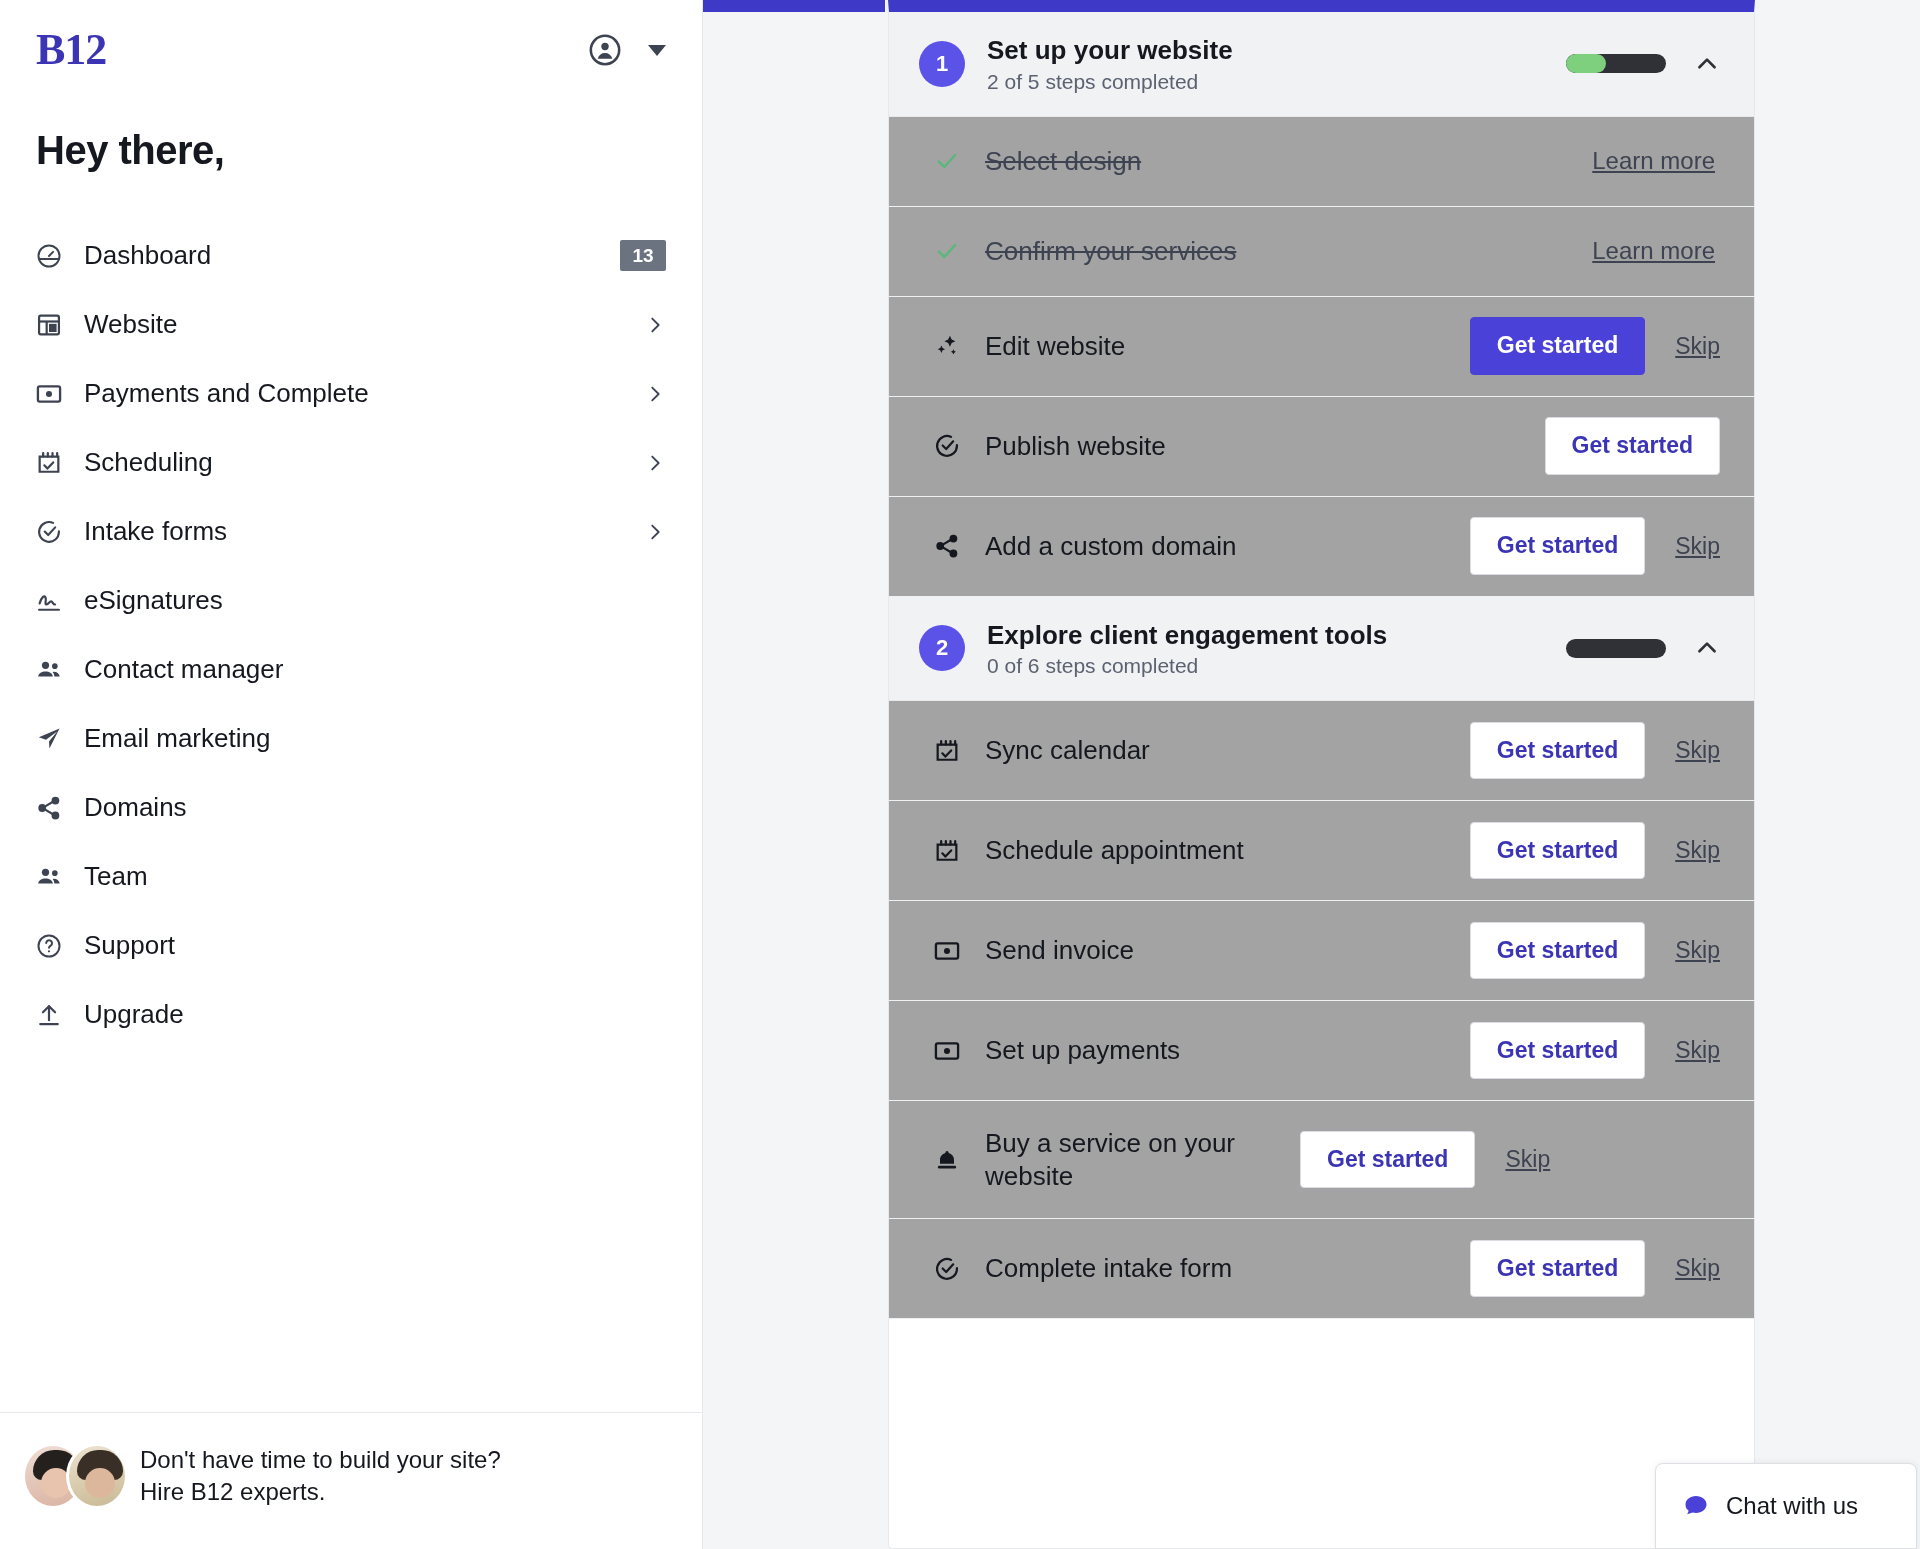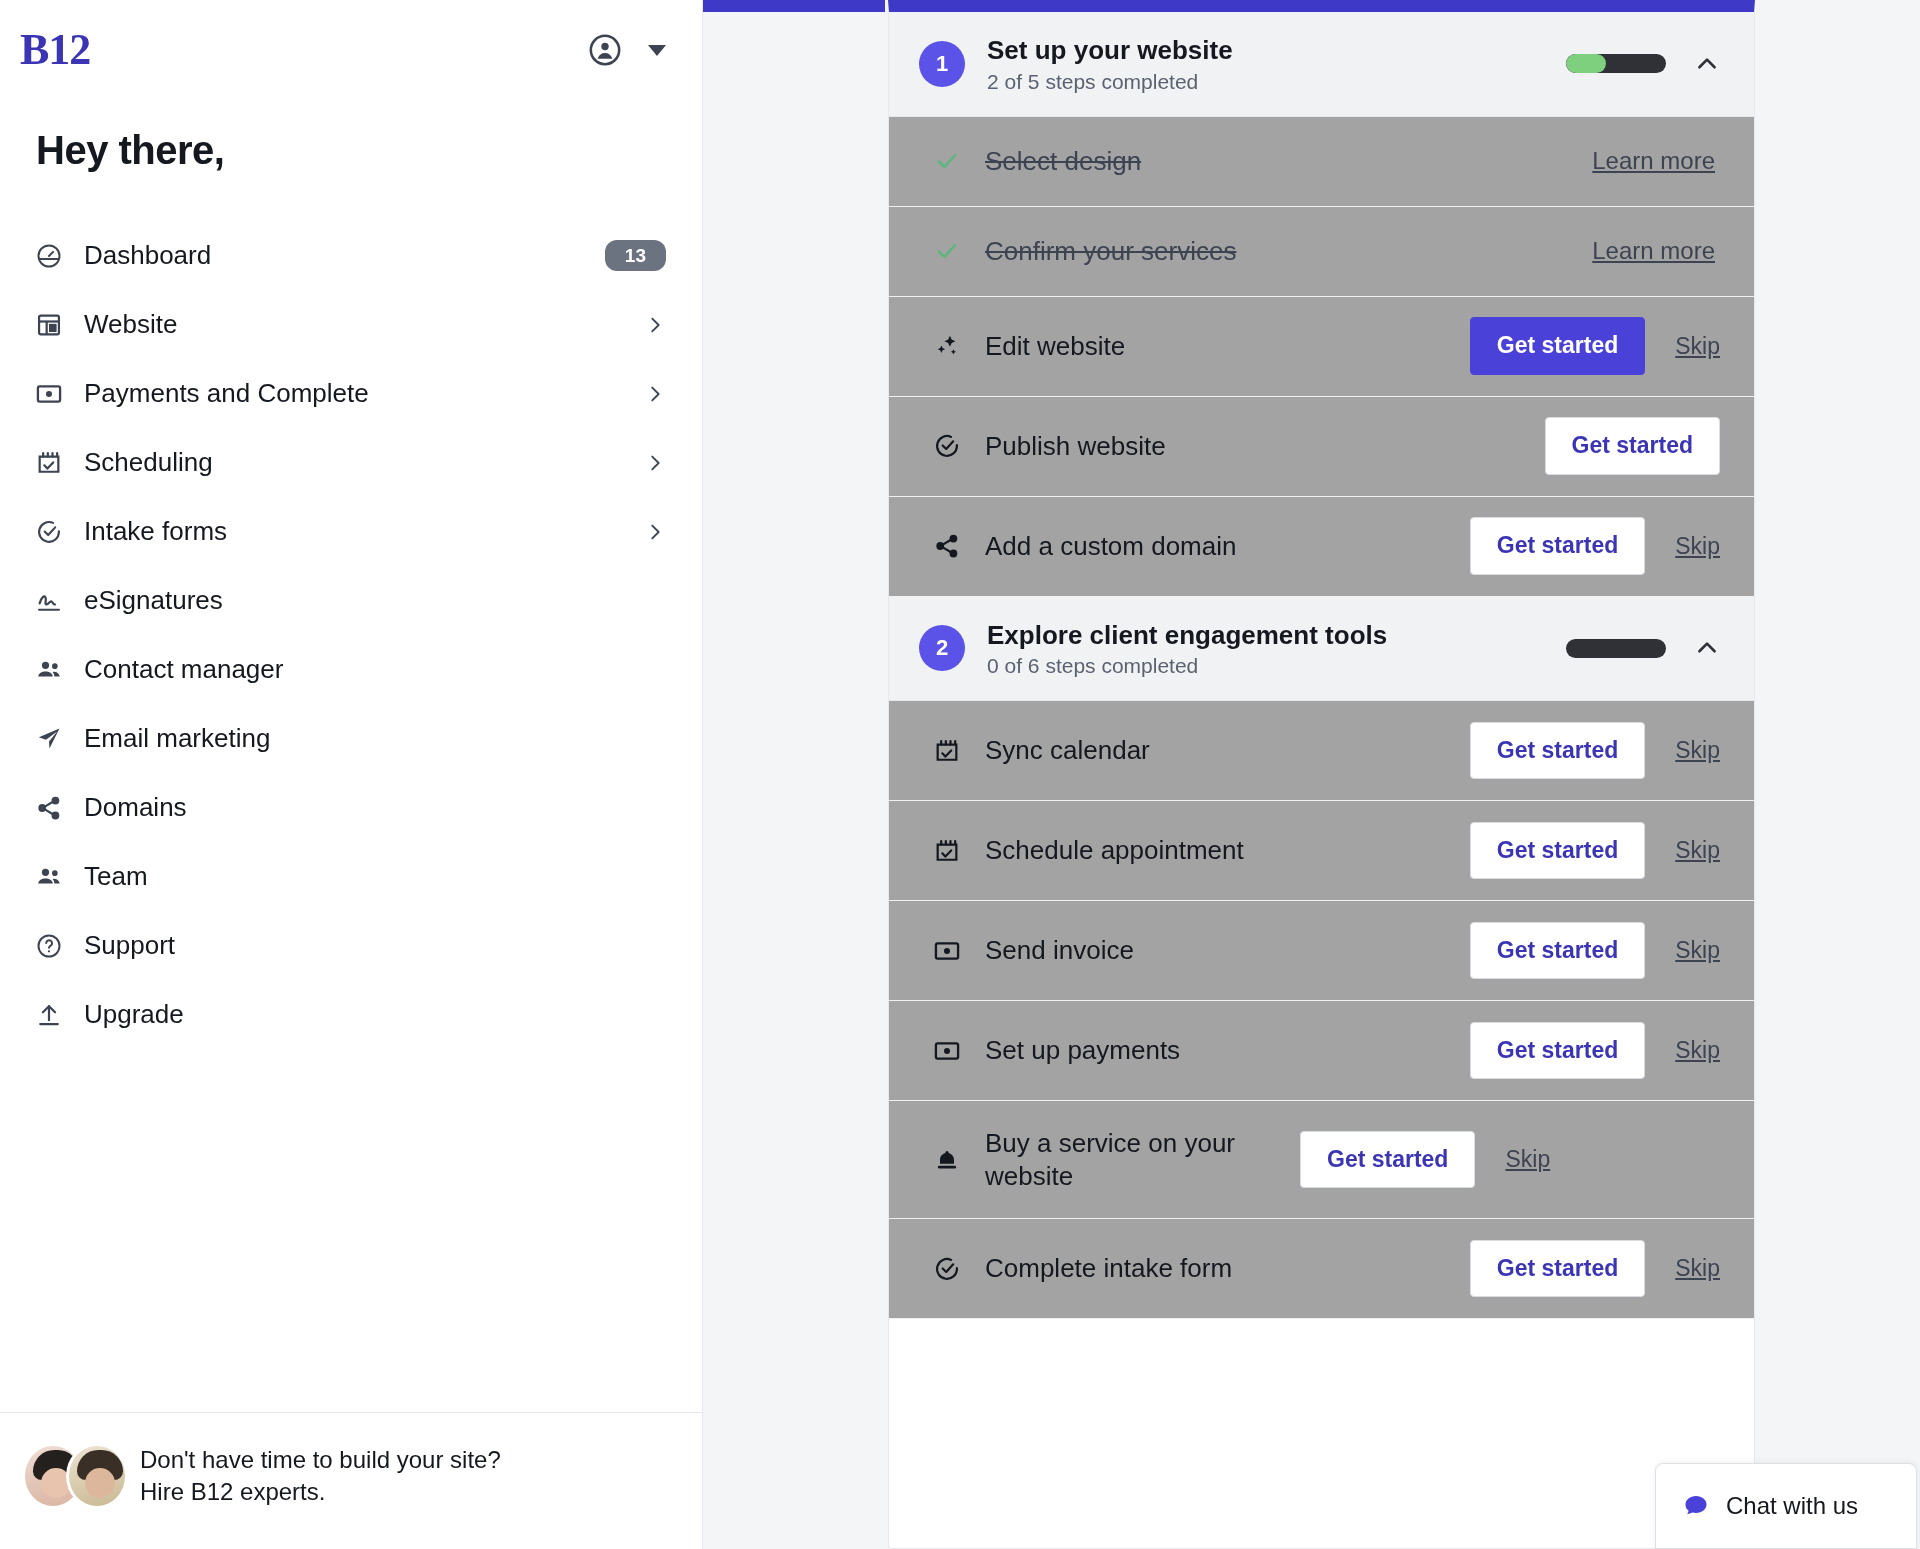--- a/index.html
+++ b/index.html
@@ -14,21 +14,21 @@
   
   .sidebar {
     width: 703px; height: 1549px; flex: 0 0 703px;
     background: #ffffff;
     border-right: 1px solid #e6e8ec;
     display: flex; flex-direction: column;
     position: relative;
   }
   .sb-top {
     display: flex; align-items: center; justify-content: space-between;
-    padding: 22px 36px 0 20px;
+    padding: 22px 36px 0 36px;
     height: 78px;
   }
   .brand {
     font-family: "Liberation Serif", serif;
     font-size: 44px; font-weight: 700; letter-spacing: -1px;
     color: #3b35b5;
     line-height: 1;
   }
   .acct { display: flex; align-items: center; gap: 26px; }
   .acct-avatar { width: 34px; height: 34px; color: #3d4351; }
@@ -54,21 +54,21 @@
     display: flex; align-items: center; justify-content: center;
   }
   .nav-icon svg { width: 28px; height: 28px; display: block; }
   .nav-label {
     font-size: 26px; color: #15181f; font-weight: 400;
     flex: 1 1 auto; white-space: nowrap;
   }
   .nav-badge {
     background: #6b7280; color: #ffffff;
     font-size: 19px; font-weight: 600;
-    border-radius: 12px; padding: 5px 20px; min-width: 46px;
+    border-radius: 2px; padding: 5px 12px; min-width: 46px;
     text-align: center; line-height: 1.15;
   }
   .nav-chevron { color: #3d4351; display: flex; align-items: center; }
   .nav-chevron svg { width: 22px; height: 22px; }
 
   .sb-spacer { flex: 1 1 auto; }
   .sb-promo {
     border-top: 1px solid #e6e8ec;
     padding: 30px 36px 40px 22px;
     display: flex; align-items: center; gap: 10px;

